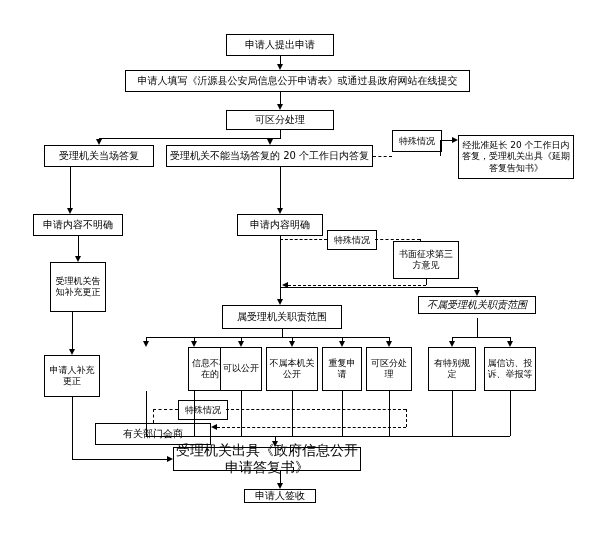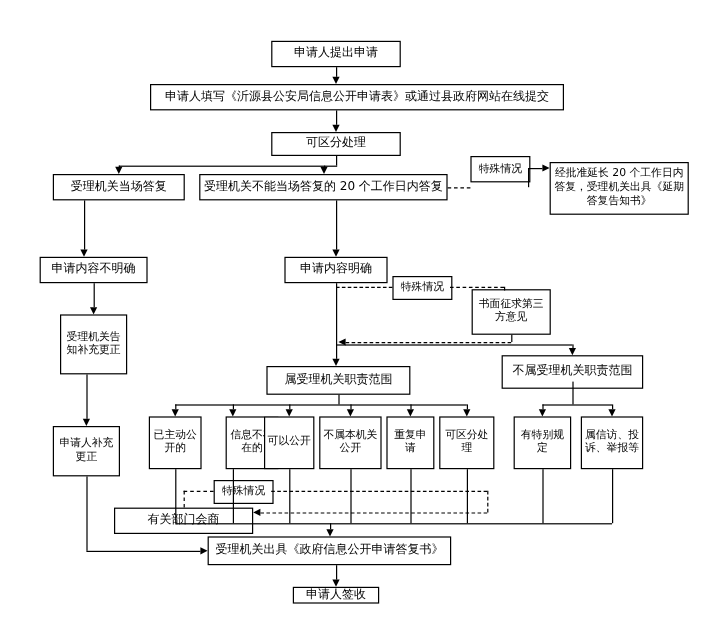--- a/index.html
+++ b/index.html
@@ -98,43 +98,42 @@
   <div class="node" style="left:33px; top:214px; width:90px; height:22px; font-size:10px;">申请内容不明确</div>
 
   <div class="node" style="left:237px; top:214px; width:86px; height:22px; font-size:10px;">申请内容明确</div>
 
   <div class="node" style="left:393px; top:241px; width:66px; height:38px; font-size:9px;">书面征求第三方意见</div>
 
   <div class="node" style="left:50px; top:262px; width:56px; height:50px; font-size:9px;">受理机关告知补充更正</div>
 
   <div class="node" style="left:222px; top:305px; width:120px; height:24px; font-size:10px;">属受理机关职责范围</div>
 
-  <div class="node" style="left:418px; top:296px; width:118px; height:28px; font-size:10px;">不属受理机关职责范围</div>
+  <div class="node" style="left:418px; top:296px; width:118px; height:18px; font-size:10px;font-style:italic;">不属受理机关职责范围</div>
 
   <div class="node" style="left:44px; top:355px; width:56px; height:42px; font-size:9px;">申请人补充更正</div>
 
-  <div class="node" style="left:124px; top:347px; width:44px; height:44px; font-size:9px;">已主动公开的</div>
 
   <div class="node" style="left:172px; top:347px; width:44px; height:44px; font-size:9px;margin-left:16px;">信息不存在的</div>
 
   <div class="node" style="left:220px; top:347px; width:42px; height:44px; font-size:9px;">可以公开</div>
 
   <div class="node" style="left:266px; top:347px; width:52px; height:44px; font-size:9px;">不属本机关公开</div>
 
   <div class="node" style="left:322px; top:347px; width:40px; height:44px; font-size:9px;">重复申请</div>
 
   <div class="node" style="left:366px; top:347px; width:46px; height:44px; font-size:9px;">可区分处理</div>
 
   <div class="node" style="left:428px; top:347px; width:48px; height:44px; font-size:9px;">有特别规定</div>
 
   <div class="node" style="left:484px; top:347px; width:52px; height:44px; font-size:9px;">属信访、投诉、举报等</div>
 
   <div class="node" style="left:95px; top:423px; width:116px; height:22px; font-size:10px;">有关部门会商</div>
 
-  <div class="node" style="left:173px; top:447px; width:203px; height:24px; font-size:10px;">受理机关出具《政府信息公开申请答复书》</div>
+  <div class="node" style="left:173px; top:447px; width:188px; height:24px; font-size:14px;">受理机关出具《政府信息公开申请答复书》</div>
 
   <div class="node" style="left:244px; top:489px; width:72px; height:14px; font-size:10px;">申请人签收</div>
 
   <div class="note" style="left:392px; top:130px; width:48px; height:20px; font-size:9px; line-height:20px; border:1px solid #000;">特殊情况</div>
 
   <div class="note" style="left:327px; top:230px; width:48px; height:18px; font-size:9px; line-height:18px; border:1px solid #000;">特殊情况</div>
 
   <div class="note" style="left:178px; top:400px; width:48px; height:18px; font-size:9px; line-height:18px; border:1px solid #000;">特殊情况</div>
 
   <div class="line v" style="left:280px; top:56px; height:8px;"></div>

